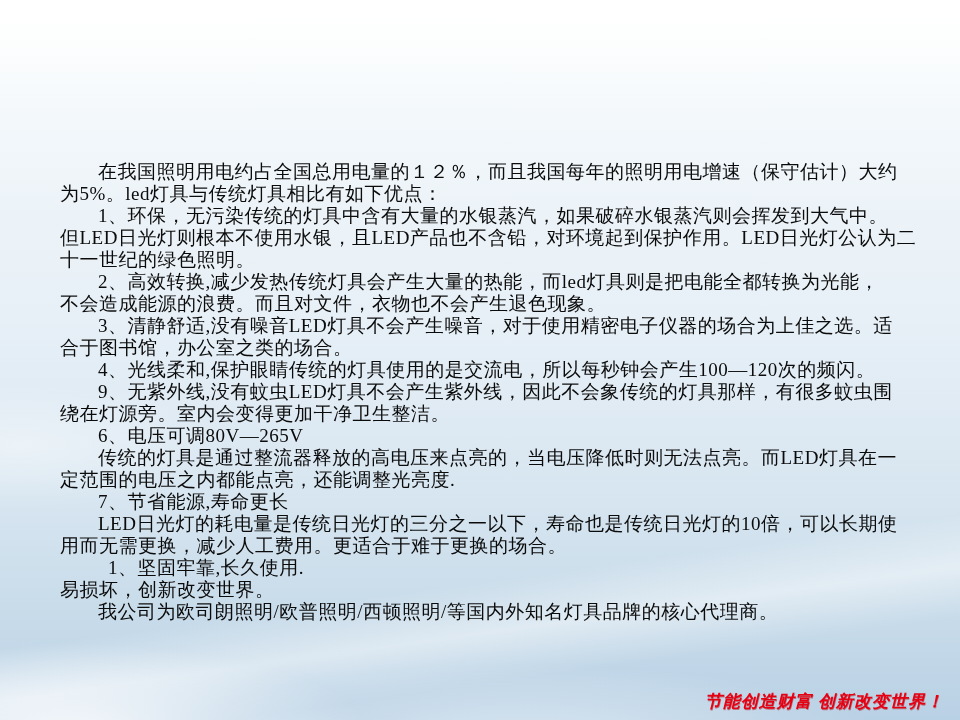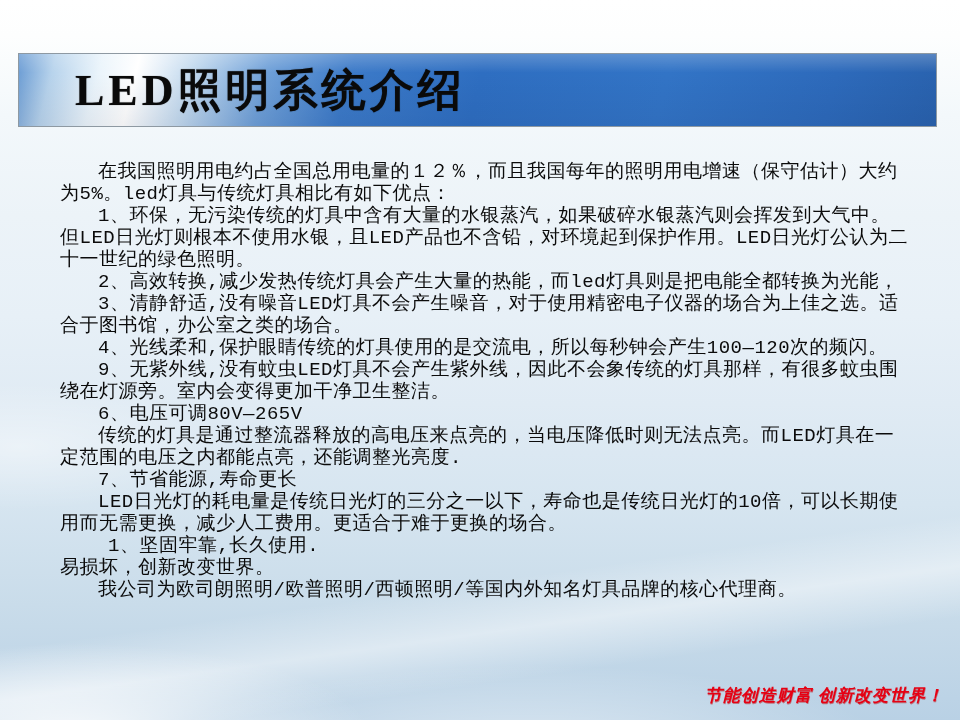--- a/index.html
+++ b/index.html
@@ -48,56 +48,53 @@
 
   
   .body-text {
     position: absolute;
     left: 60px; top: 161px;
     width: 872px;
     color: #0b0b0b;
     font-size: 19px;
     line-height: 22px;
     letter-spacing: 0.5px;
-    font-family: Liberation Mono, monospace;
   }
   .tline { white-space: nowrap; }
   .tline.ind { text-indent: 38px; }
   .tline.ind2 { text-indent: 48px; }
 
   
   .slogan {
     position: absolute;
-    right: 16px; bottom: 13px;
+    right: 16px; bottom: 7px;
     font-size: 17px;
     font-weight: 700;
     font-style: italic;
     letter-spacing: 1px;
     color: #e60013;
     white-space: nowrap;
     text-shadow: 0.5px 0.5px 0 rgba(180,0,0,0.45);
     font-family: Liberation Serif, serif;
   }
 </style>
 </head>
 <body>
 
 <div class="slide">
 
-  <div class="banner">
-    <h1 class="banner-title">LED照明系统介绍</h1>
-  </div>
 
   <div class="body-text">
     <div class="tline ind">在我国照明用电约占全国总用电量的１２％，而且我国每年的照明用电增速（保守估计）大约</div>
     <div class="tline">为5%。led灯具与传统灯具相比有如下优点：</div>
     <div class="tline ind">1、环保，无污染传统的灯具中含有大量的水银蒸汽，如果破碎水银蒸汽则会挥发到大气中。</div>
     <div class="tline">但LED日光灯则根本不使用水银，且LED产品也不含铅，对环境起到保护作用。LED日光灯公认为二</div>
     <div class="tline">十一世纪的绿色照明。</div>
     <div class="tline ind">2、高效转换,减少发热传统灯具会产生大量的热能，而led灯具则是把电能全都转换为光能，</div>
+    <div class="tline">不会造成能源的浪费。而且对文件，衣物也不会产生退色现象。</div>
     <div class="tline ind">3、清静舒适,没有噪音LED灯具不会产生噪音，对于使用精密电子仪器的场合为上佳之选。适</div>
     <div class="tline">合于图书馆，办公室之类的场合。</div>
     <div class="tline ind">4、光线柔和,保护眼睛传统的灯具使用的是交流电，所以每秒钟会产生100—120次的频闪。</div>
     <div class="tline ind">9、无紫外线,没有蚊虫LED灯具不会产生紫外线，因此不会象传统的灯具那样，有很多蚊虫围</div>
     <div class="tline">绕在灯源旁。室内会变得更加干净卫生整洁。</div>
     <div class="tline ind">6、电压可调80V—265V</div>
     <div class="tline ind">传统的灯具是通过整流器释放的高电压来点亮的，当电压降低时则无法点亮。而LED灯具在一</div>
     <div class="tline">定范围的电压之内都能点亮，还能调整光亮度.</div>
     <div class="tline ind">7、节省能源,寿命更长</div>
     <div class="tline ind">LED日光灯的耗电量是传统日光灯的三分之一以下，寿命也是传统日光灯的10倍，可以长期使</div>

